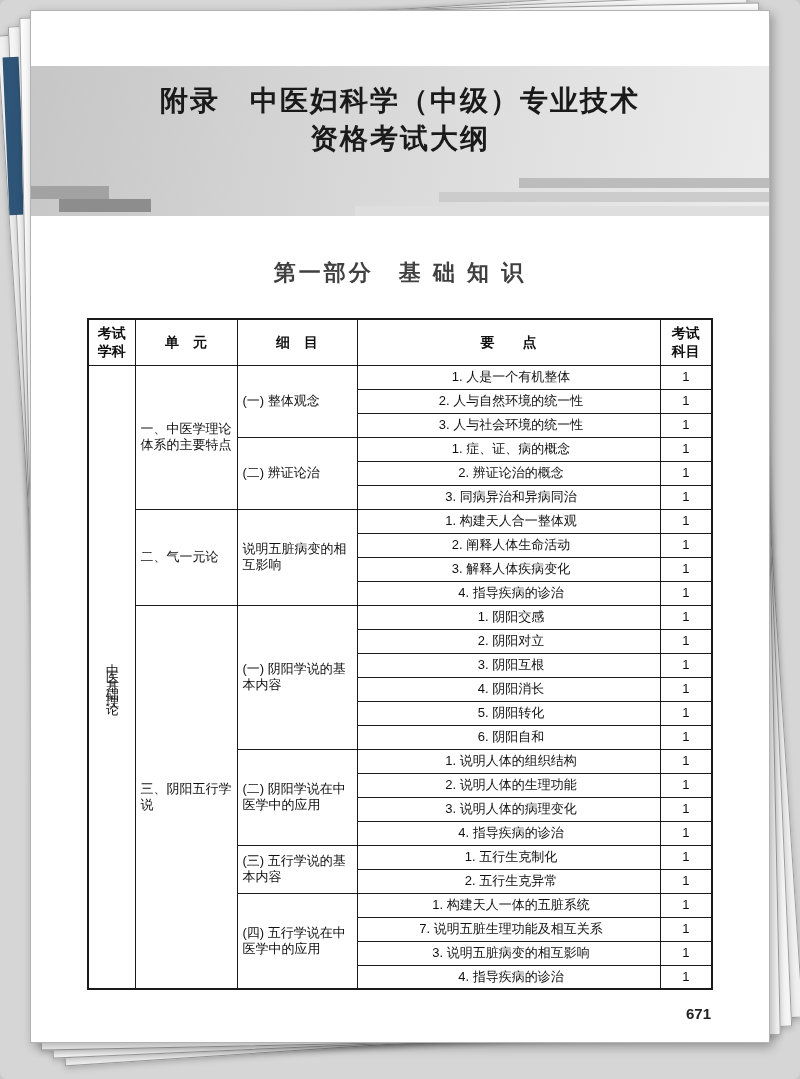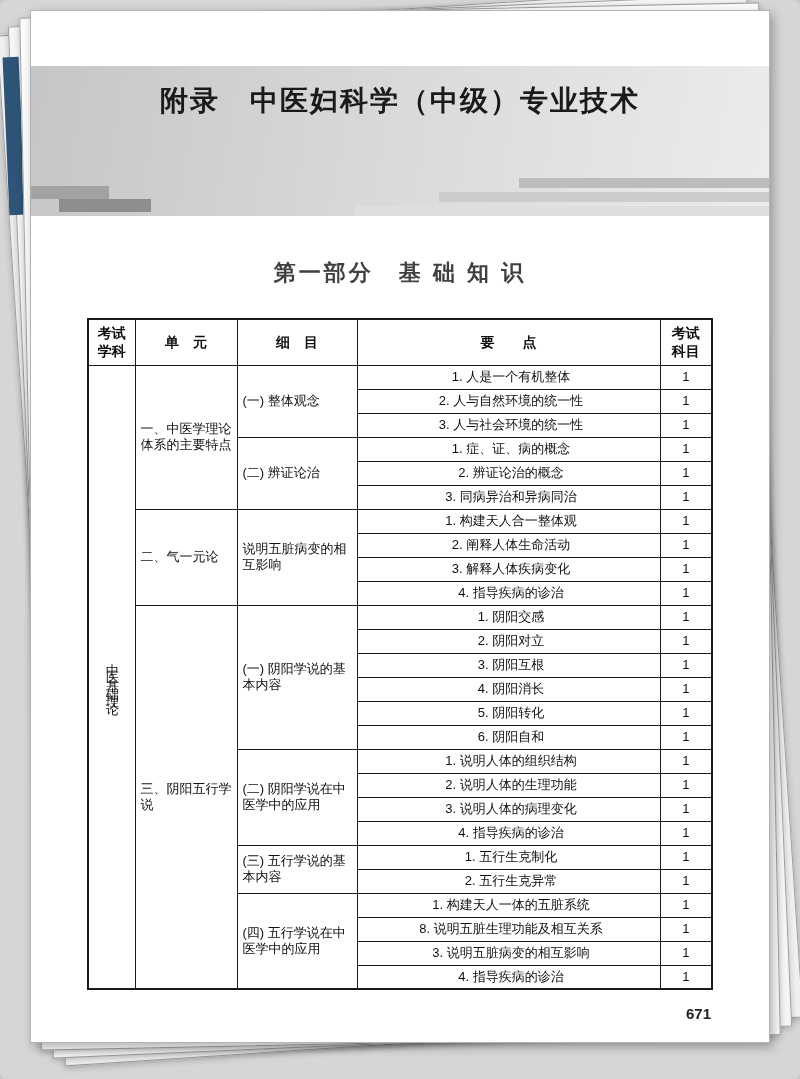--- a/index.html
+++ b/index.html
@@ -60,20 +60,21 @@
   <div class="page">
 
     <div class="banner">
       <div class="deco-left-1"></div>
       <div class="deco-left-2"></div>
       <div class="deco-right-1"></div>
       <div class="deco-right-2"></div>
       <div class="deco-right-3"></div>
       <div class="banner-title">
         <div class="line">附录　中医妇科学（中级）专业技术</div>
+        <div class="line">资格考试大纲</div>
       </div>
     </div>
 
     <h2 class="section-title">第一部分　基 础 知 识</h2>
 
     <table class="syllabus-table">
       <colgroup>
         <col style="width:47px">
         <col style="width:102px">
         <col style="width:120px">
@@ -189,21 +190,21 @@
           <tr>
             <td class="point-cell">2. 五行生克异常</td>
             <td class="exam-cell">1</td>
           </tr>
           <tr>
             <td class="detail-cell" rowspan="4">(四) 五行学说在中医学中的应用</td>
             <td class="point-cell">1. 构建天人一体的五脏系统</td>
             <td class="exam-cell">1</td>
           </tr>
           <tr>
-            <td class="point-cell">8. 说明五脏生理功能及相互关系</td>
+            <td class="point-cell">7. 说明五脏生理功能及相互关系</td>
             <td class="exam-cell">1</td>
           </tr>
           <tr>
             <td class="point-cell">3. 说明五脏病变的相互影响</td>
             <td class="exam-cell">1</td>
           </tr>
           <tr>
             <td class="point-cell">4. 指导疾病的诊治</td>
             <td class="exam-cell">1</td>
           </tr>

